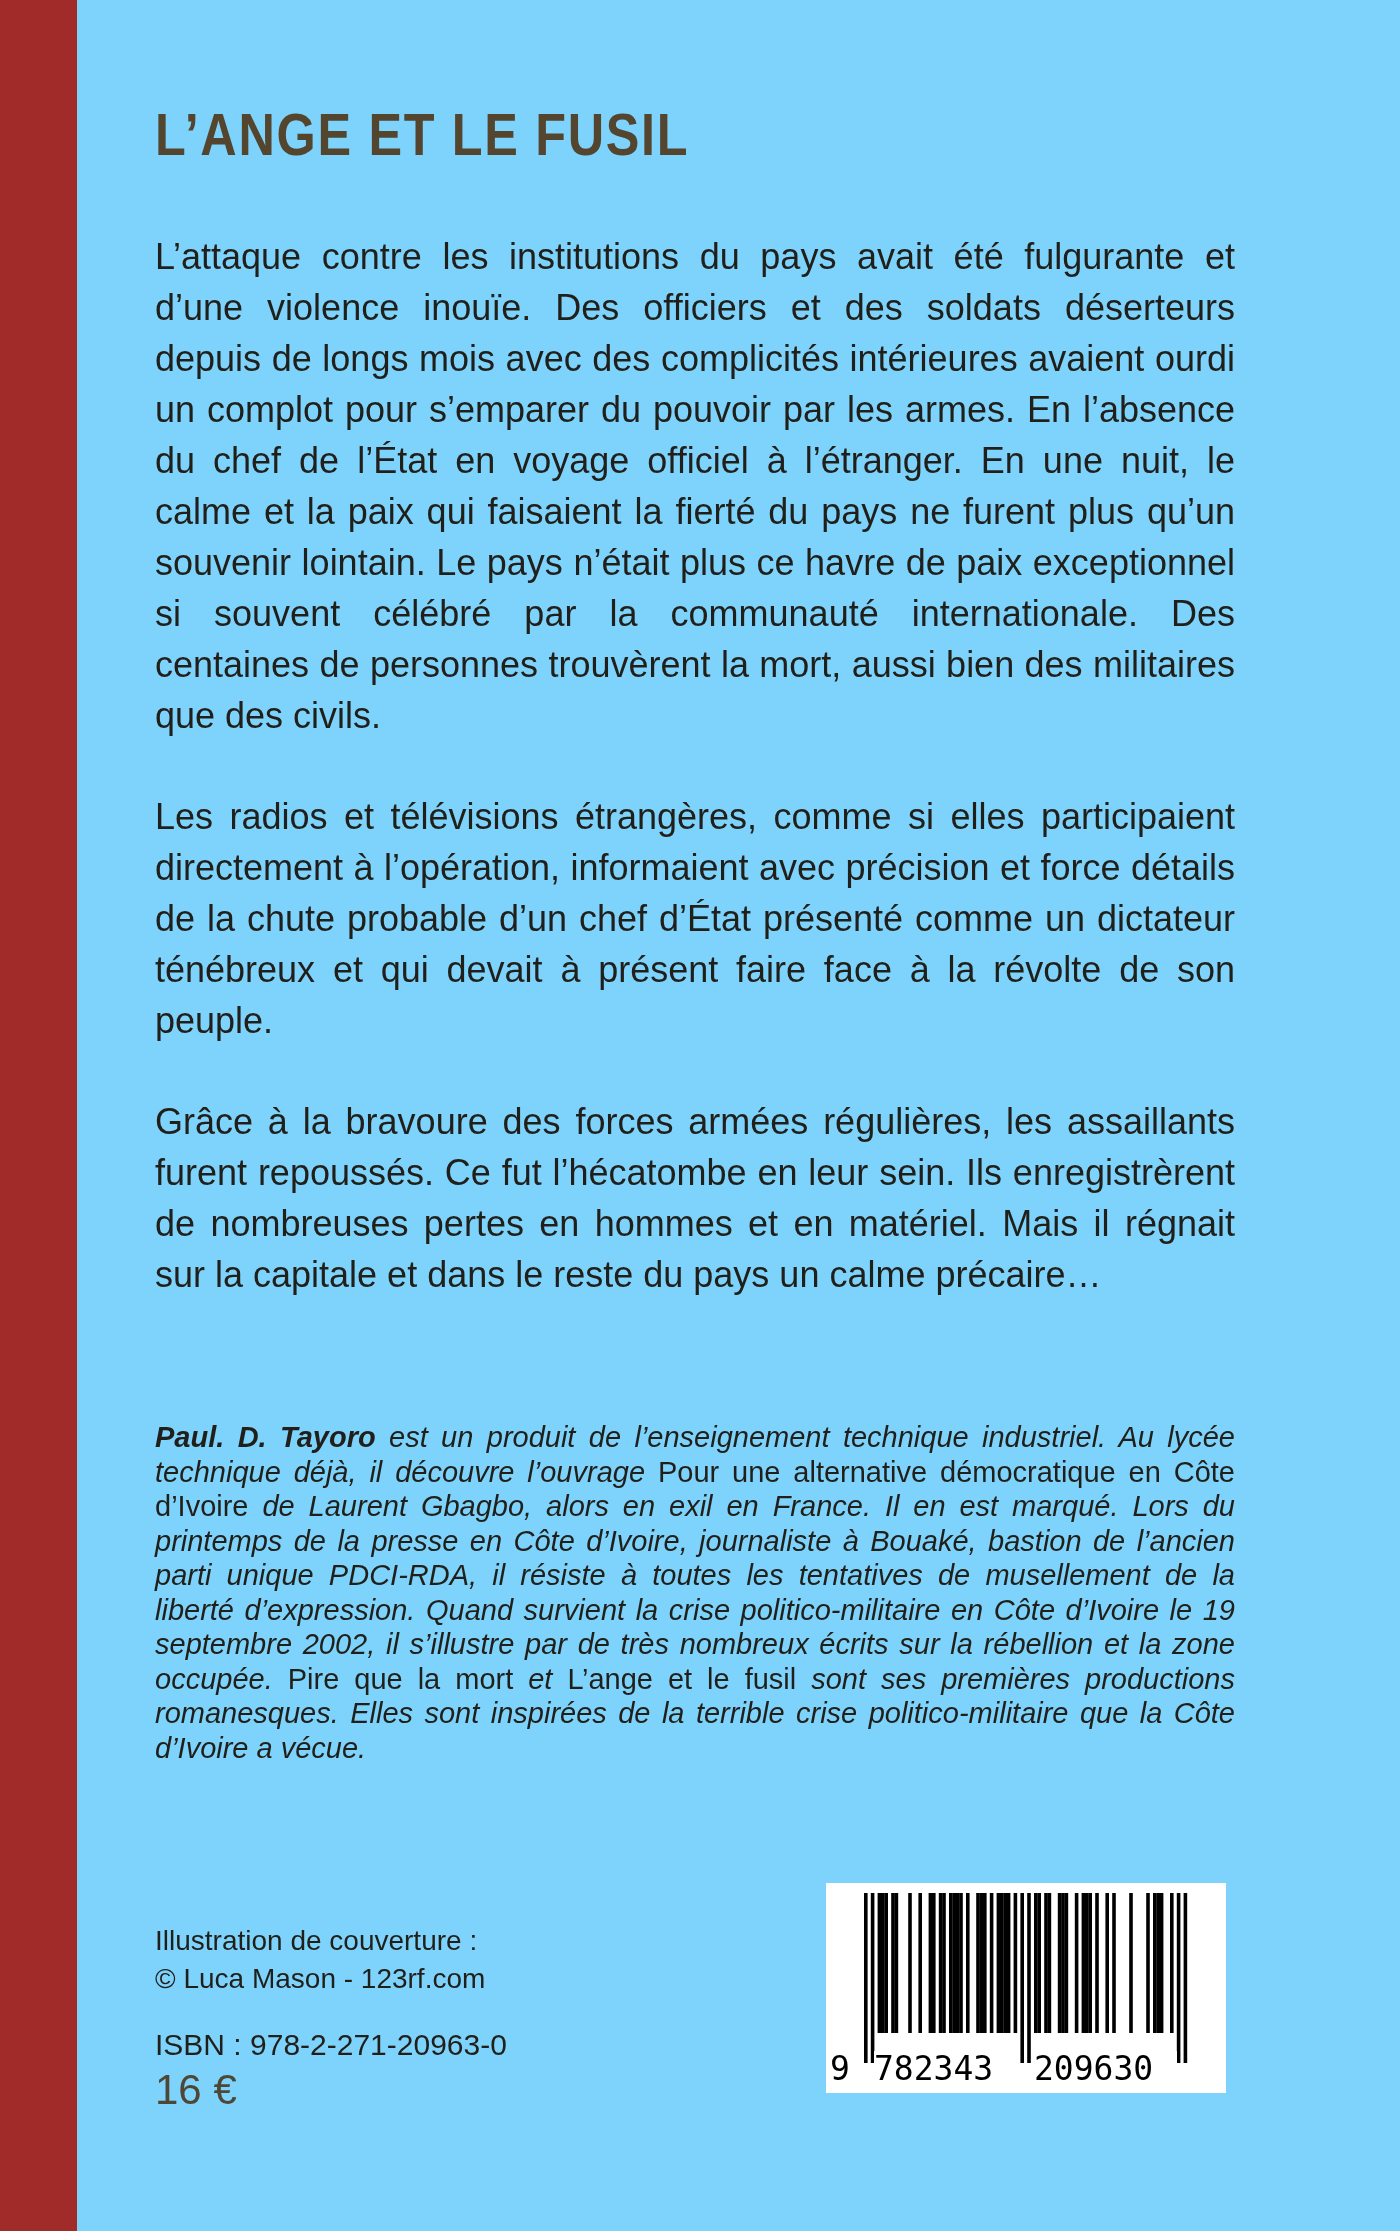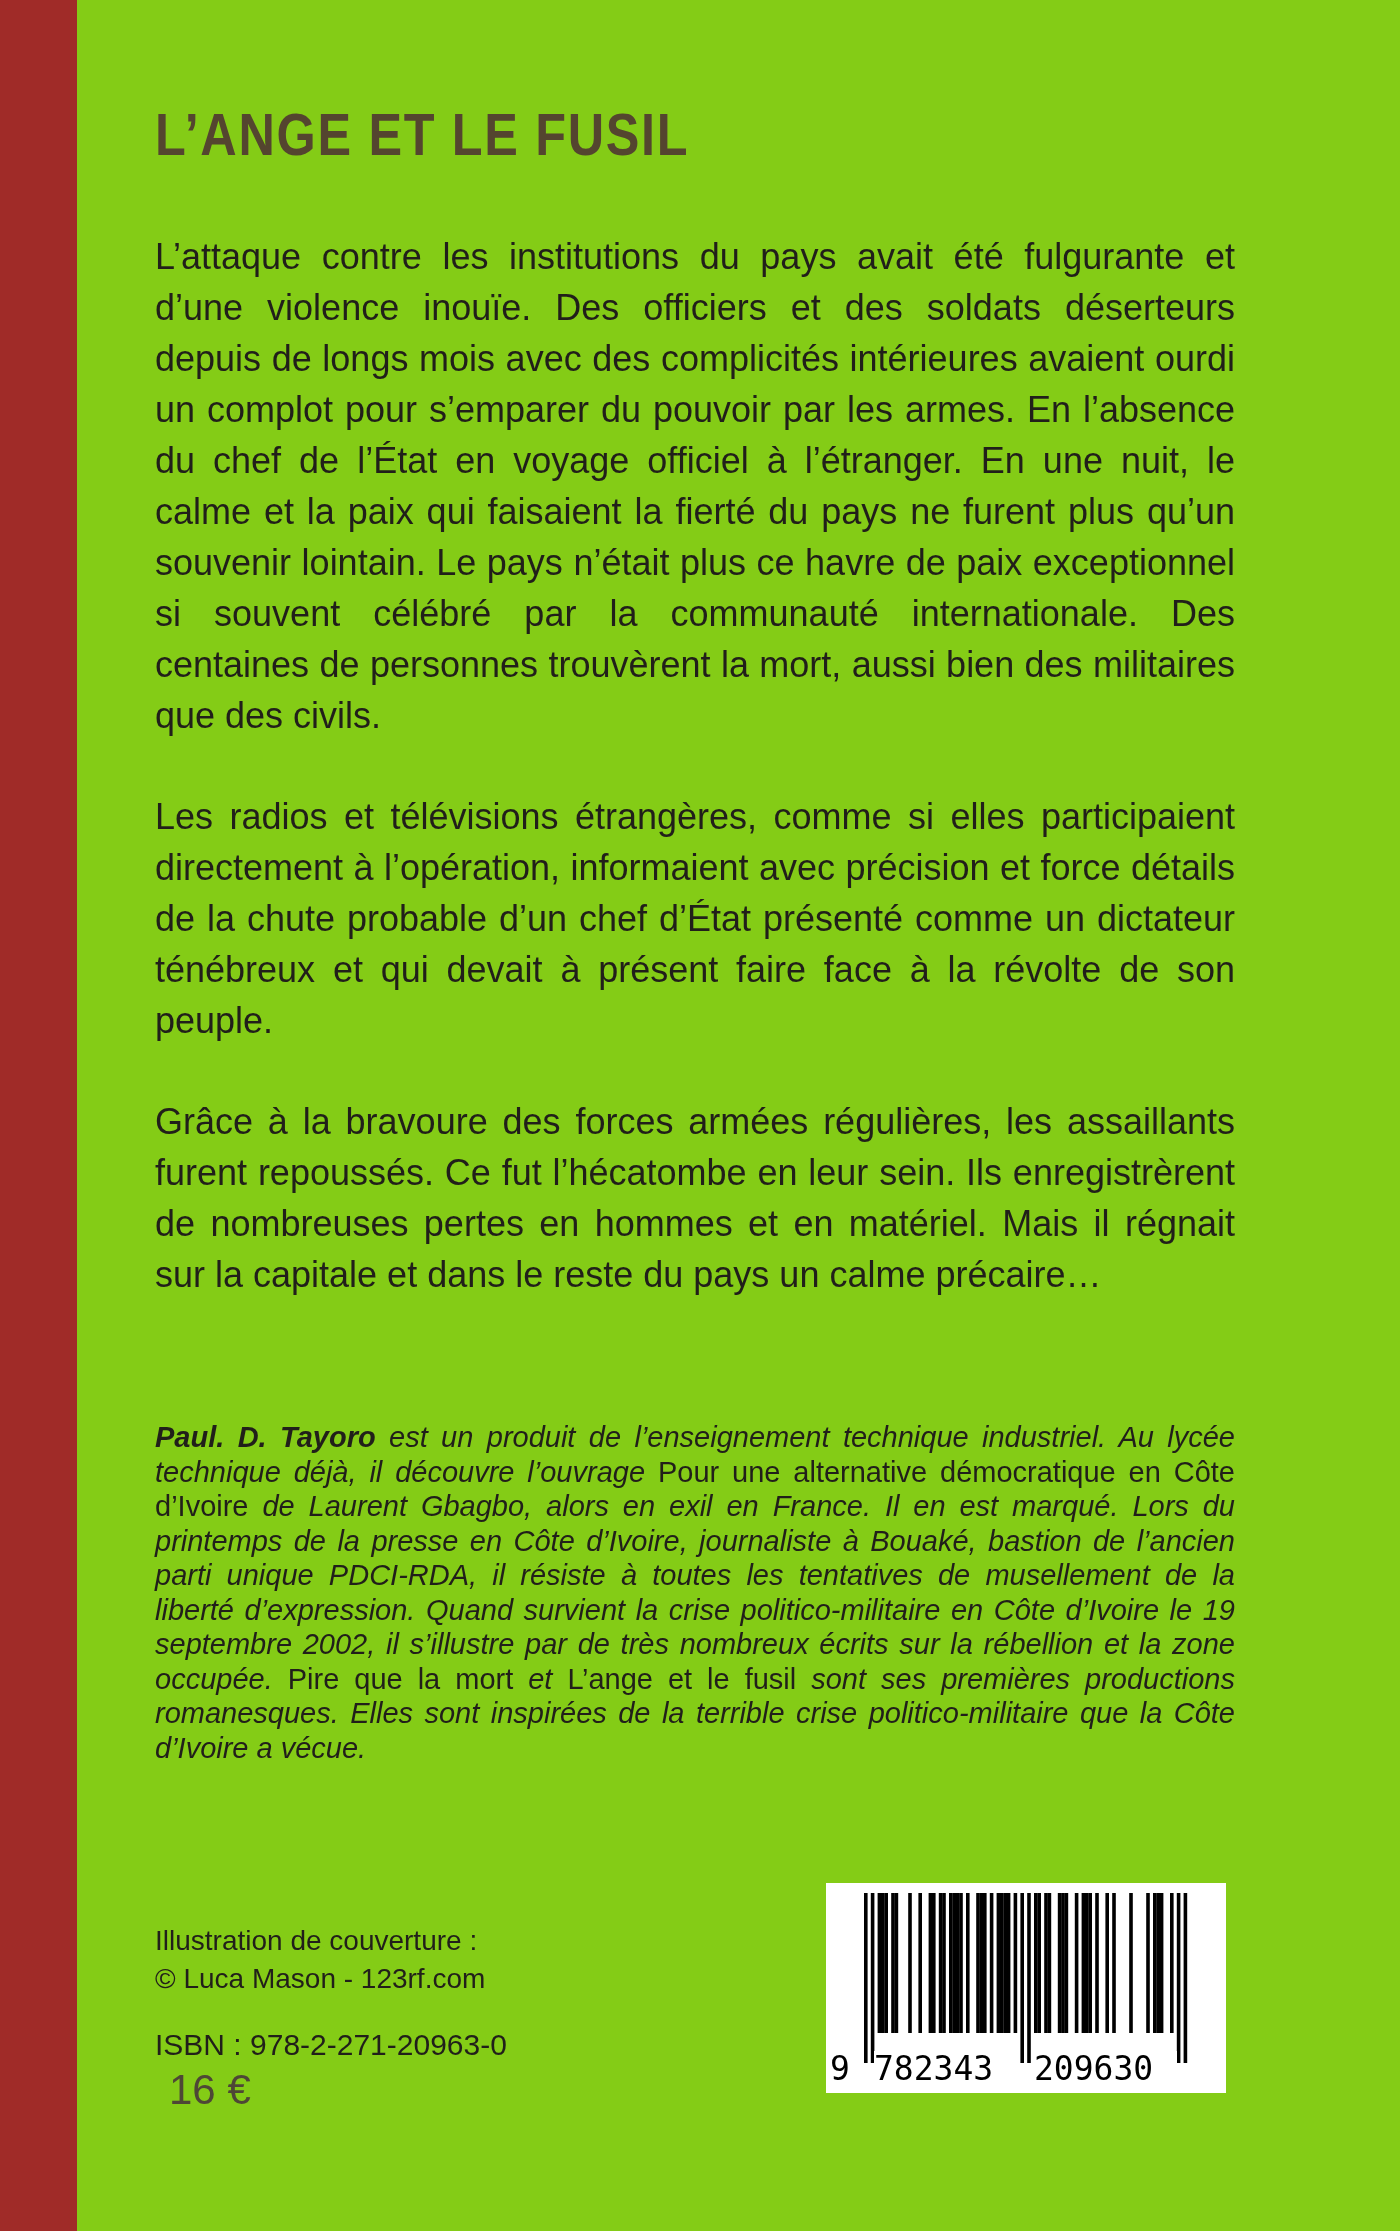--- a/index.html
+++ b/index.html
@@ -1,19 +1,19 @@
 <!DOCTYPE html>
 <html><head>
 <meta charset="utf-8">
 <style>
   html,body{margin:0;padding:0;background:#8a8a8a;}
   .page{
     position:relative;
     width:1400px;height:2231px;
-    background:#84cc16;
+    background:#7dd3fc;
     overflow:hidden;
     font-family:"Liberation Sans", sans-serif;
     color:#211f1a;
   }
   .spine{
     position:absolute;left:0;top:0;bottom:0;width:77px;
     background:#a02b28;
   }
   .content{
     position:absolute;left:155px;top:0;width:1080px;
@@ -45,21 +45,21 @@
   .bio .seg-roman{font-style:normal;}
   .credit{
     position:absolute;left:155px;top:1922px;
     font-size:28px;line-height:38px;
   }
   .isbn{
     position:absolute;left:155px;top:2028px;
     font-size:30px;
   }
   .price{
-    position:absolute;left:169px;top:2066px;
+    position:absolute;left:155px;top:2066px;
     font-size:42px;
     color:#4e4736;
   }
   .barcode-box{
     position:absolute;left:826px;top:1883px;
     width:400px;height:210px;
     background:#ffffff;
   }
   .barcode-box svg{
     position:absolute;left:0;top:10px;

